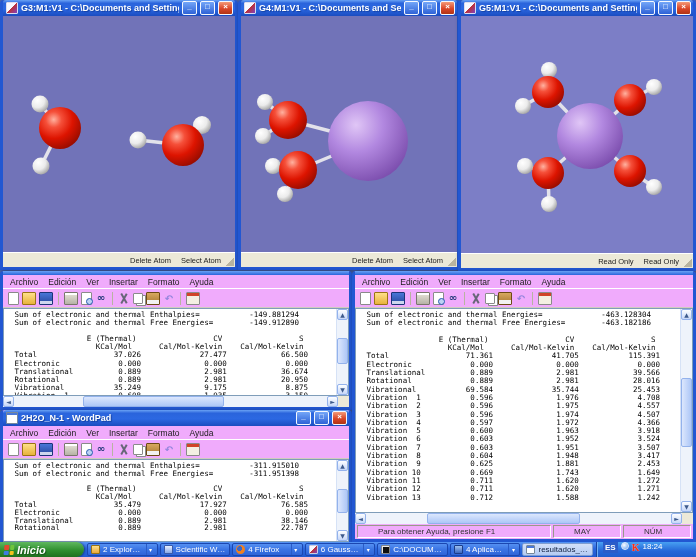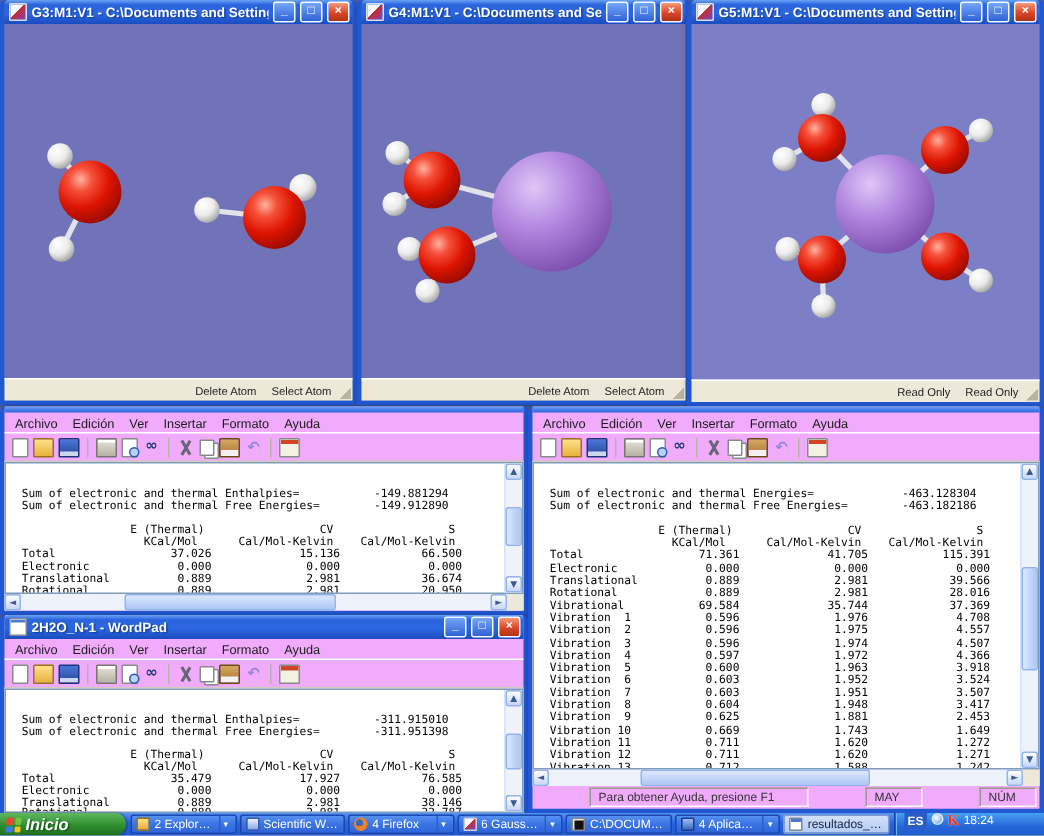--- a/index.html
+++ b/index.html
@@ -49,41 +49,41 @@
   .ti.cut{color:#555;}
   .ti.cut::before,.ti.cut::after{content:"";position:absolute;left:5px;top:0;width:1.5px;height:11px;background:#667;}
   .ti.cut::before{transform:rotate(30deg);} .ti.cut::after{transform:rotate(-30deg);}
   .ti.copy{background:#fff;border:1px solid #8a8a8a;width:8px;flex-basis:8px;height:9px;box-shadow:3px 2px 0 -1px #fff,3px 2px 0 0 #8a8a8a;}
   .ti.paste{background:linear-gradient(#d8a860,#a87830);border:1px solid #6c4a14;box-shadow:inset 0 -4px 0 #f2f2f2;}
   .ti.undo{color:#2756b8;font-size:10px;line-height:11px;text-align:center;font-weight:bold;}
   .ti.datetime{background:#f4f0e2;border:1px solid #8a8a8a;box-shadow:inset 0 3px 0 #d04428;}
   .ti.disabled{opacity:.45;}
 
   .docwrap{flex:1;position:relative;background:#fff;border:1px solid #7f9db9;overflow:hidden;}
-  .doc{position:absolute;left:0;top:0;right:12px;bottom:0;overflow:hidden;padding:16px 0 0 6px;
+  .doc{position:absolute;left:0;top:0;right:12px;bottom:0;overflow:hidden;padding:2px 0 0 6px;
        font-family:"DejaVu Sans Mono","Liberation Mono",monospace;font-size:7.5px;color:#000;}
   .doc .line{white-space:pre;}
   .wp1 .doc .line{height:8.1px;line-height:8.1px;}
   .wp2 .doc .line{height:7.8px;line-height:7.8px;}
   .wp3 .doc .line{height:8.3px;line-height:8.3px;}
 
   .vscroll{position:absolute;top:0;right:0;bottom:0;width:11px;display:flex;flex-direction:column;background:#eef3fb;border-left:1px solid #d6e2f6;}
   .sb{flex:0 0 11px;height:11px;background:linear-gradient(#fdfeff,#c6d7f8);border:1px solid #93b2ec;border-radius:2px;
       color:#3d5a8c;font-size:6px;line-height:9px;text-align:center;font-family:"DejaVu Sans",sans-serif;box-sizing:border-box;}
   .strack{flex:1;position:relative;}
   .sthumb{position:absolute;left:0;right:0;background:linear-gradient(90deg,#dce7fd,#adc7f7);border:1px solid #93b2ec;border-radius:2px;box-sizing:border-box;}
   .hscroll{flex:0 0 11px;height:11px;display:flex;background:#eef3fb;}
   .hsb{flex:0 0 11px;width:11px;background:linear-gradient(#fdfeff,#c6d7f8);border:1px solid #93b2ec;border-radius:2px;
        color:#3d5a8c;font-size:6px;line-height:9px;text-align:center;font-family:"DejaVu Sans",sans-serif;box-sizing:border-box;}
   .htrack{flex:1;position:relative;}
   .hthumb{position:absolute;top:0;bottom:0;background:linear-gradient(#dce7fd,#adc7f7);border:1px solid #93b2ec;border-radius:2px;box-sizing:border-box;}
   .hcorner{flex:0 0 11px;background:#ece9d8;}
 
   .statusbar{flex:0 0 15px;height:15px;display:flex;gap:2px;padding:1px 2px;font-size:8px;color:#333;box-sizing:border-box;}
-  .panel{border:1px solid;border-color:#9a998a #fff #fff #9a998a;padding:0 5px;line-height:11px;white-space:nowrap;overflow:hidden;margin-left:36px;}
+  .panel{border:1px solid;border-color:#9a998a #fff #fff #9a998a;padding:0 20px;line-height:11px;white-space:nowrap;overflow:hidden;}
   .panel.grow{flex:1;}
   .panel.key{flex:0 0 26px;}
 
   
   .taskbar{position:absolute;left:0;top:542px;width:696px;height:15px;display:flex;align-items:stretch;
            background:linear-gradient(#5695f5 0%,#2a65dd 45%,#2159cf 100%);}
   .start{flex:0 0 72px;background:linear-gradient(#5fb85f 0%,#2f8f2f 55%,#1f701f 100%);border-radius:0 8px 8px 0;
          display:flex;align-items:center;gap:3px;padding:0 8px 0 4px;color:#fff;font-style:italic;font-weight:bold;
          font-size:11px;text-shadow:1px 1px 1px #17541a;box-shadow:1px 0 2px rgba(0,0,0,.4);}
   .winlogo{width:10px;height:10px;flex:0 0 10px;display:grid;grid-template-columns:1fr 1fr;grid-template-rows:1fr 1fr;gap:1px;transform:skewX(-6deg);}
@@ -272,21 +272,21 @@
       <span class="tsep"></span>
       <span class="ti datetime"></span>
     </div>
     <div class="docwrap">
       <div class="doc">
           <div class="line"> Sum of electronic and thermal Enthalpies=           -149.881294</div>
           <div class="line"> Sum of electronic and thermal Free Energies=        -149.912890</div>
           <div class="line"></div>
           <div class="line">                 E (Thermal)                 CV                 S</div>
           <div class="line">                   KCal/Mol      Cal/Mol-Kelvin    Cal/Mol-Kelvin</div>
-          <div class="line"> Total                 37.026             15.136            66.500</div>
+          <div class="line"> Total                 37.026             27.477            66.500</div>
           <div class="line"> Electronic             0.000              0.000             0.000</div>
           <div class="line"> Translational          0.889              2.981            36.674</div>
           <div class="line"> Rotational             0.889              2.981            20.950</div>
           <div class="line"> Vibrational           35.249              9.175             8.875</div>
           <div class="line"> Vibration  1           0.608              1.935             3.150</div>
         </div>
       <div class="vscroll">
         <span class="sb">▲</span>
         <div class="strack">
           <div class="sthumb" style="top:28%;height:40%;"></div>
@@ -396,21 +396,21 @@
       <div class="doc">
           <div class="line"> Sum of electronic and thermal Energies=             -463.128304</div>
           <div class="line"> Sum of electronic and thermal Free Energies=        -463.182186</div>
           <div class="line"></div>
           <div class="line">                 E (Thermal)                 CV                 S</div>
           <div class="line">                   KCal/Mol      Cal/Mol-Kelvin    Cal/Mol-Kelvin</div>
           <div class="line"> Total                 71.361             41.705           115.391</div>
           <div class="line"> Electronic             0.000              0.000             0.000</div>
           <div class="line"> Translational          0.889              2.981            39.566</div>
           <div class="line"> Rotational             0.889              2.981            28.016</div>
-          <div class="line"> Vibrational           69.584             35.744            37.369</div>
+          <div class="line"> Vibrational           69.584             35.744            25.453</div>
           <div class="line"> Vibration  1           0.596              1.976             4.708</div>
           <div class="line"> Vibration  2           0.596              1.975             4.557</div>
           <div class="line"> Vibration  3           0.596              1.974             4.507</div>
           <div class="line"> Vibration  4           0.597              1.972             4.366</div>
           <div class="line"> Vibration  5           0.600              1.963             3.918</div>
           <div class="line"> Vibration  6           0.603              1.952             3.524</div>
           <div class="line"> Vibration  7           0.603              1.951             3.507</div>
           <div class="line"> Vibration  8           0.604              1.948             3.417</div>
           <div class="line"> Vibration  9           0.625              1.881             2.453</div>
           <div class="line"> Vibration 10           0.669              1.743             1.649</div>

